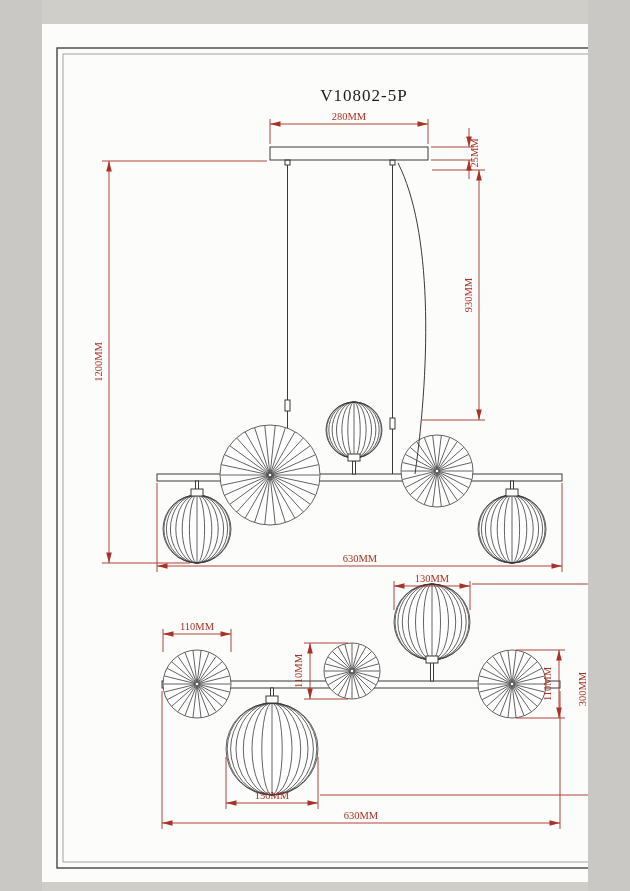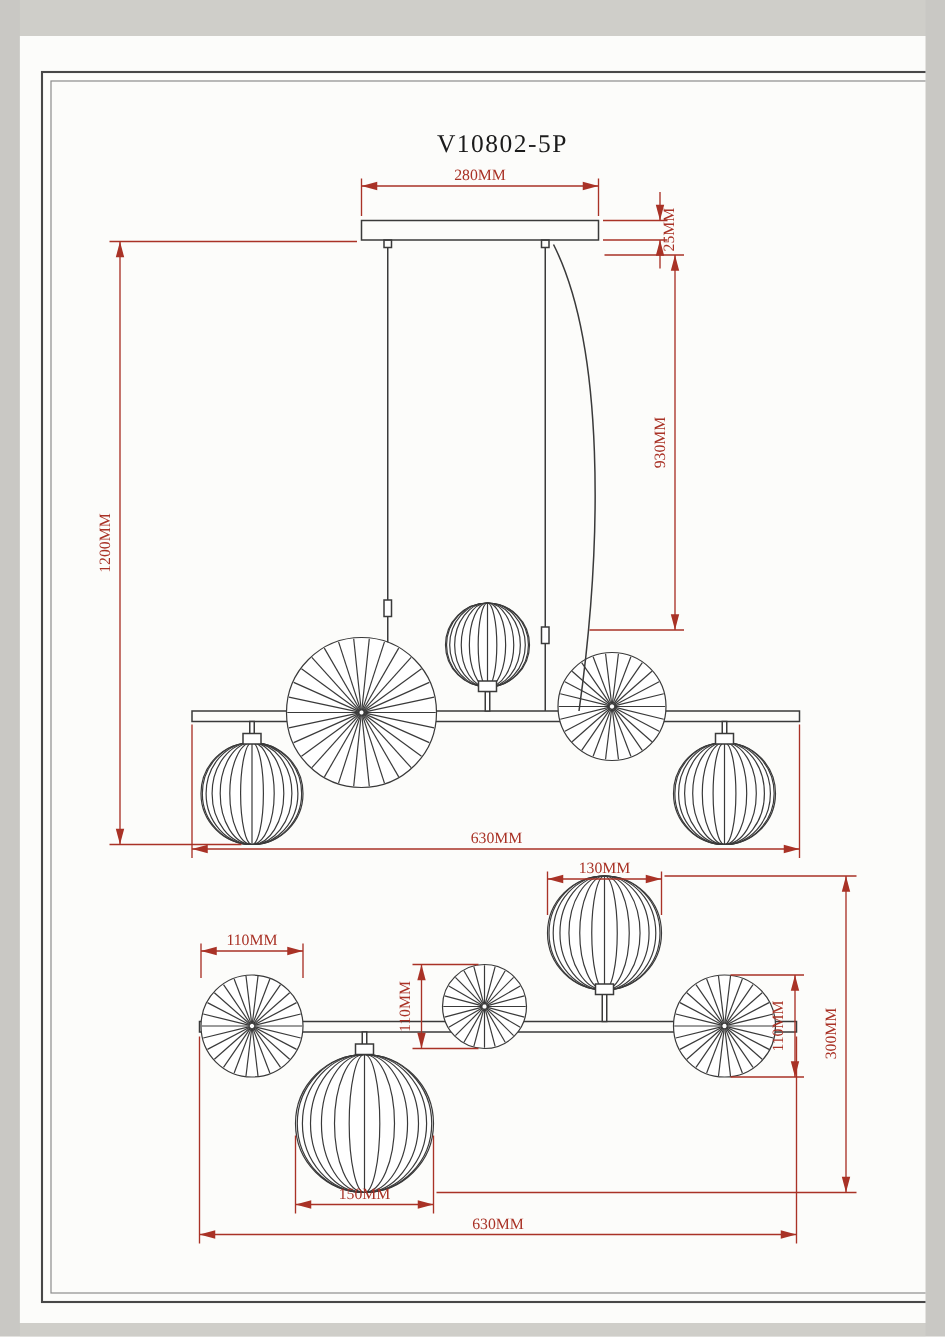--- a/index.html
+++ b/index.html
@@ -1,18 +1,18 @@
 <!DOCTYPE html>
 <html style="--dimension: #a93226; --line: #3a3a3a;"><head>
 <meta charset="utf-8">
 <style>
   :root { --dimension:#a93226; --line:#3a3a3a; }
   html,body{margin:0;padding:0;}
   body{background:#c9c8c4;font-family:"Liberation Serif",serif;}
-  .sheet{width:604px;height:891px;position:relative;margin:0 auto;overflow:hidden;}
+  .sheet{width:546px;height:891px;position:relative;margin:0 auto;overflow:hidden;}
   svg{display:block;}
   .bg{fill:#cfcec9;}
   .paper{fill:#fcfcfa;}
   .frame-outer{fill:none;stroke:#474747;stroke-width:1.4;}
   .frame-inner{fill:none;stroke:#8c8c8c;stroke-width:0.8;}
   .title{font-family:"Liberation Serif",serif;font-size:17px;letter-spacing:1px;fill:#1b1b1b;text-anchor:middle;}
   .ln rect,.ln line,.ln path{stroke:var(--line);stroke-width:1;fill:none;}
   .fit rect{stroke:var(--line);stroke-width:1;fill:#fff;}
   g[data-burst],g[data-globe]{stroke:var(--line);stroke-width:0.8;fill:none;}
   .dim line{stroke:var(--dimension);stroke-width:0.9;}

